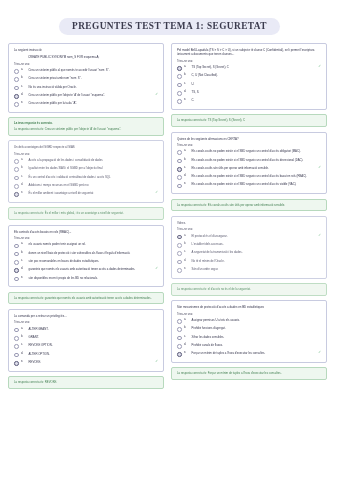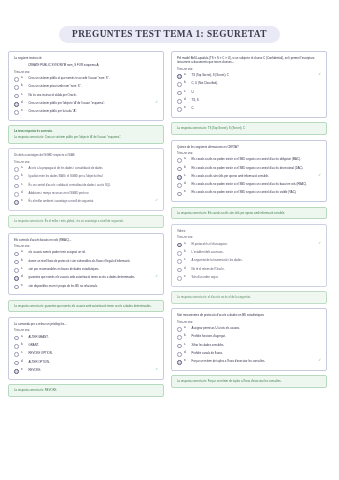--- a/index.html
+++ b/index.html
@@ -3,21 +3,21 @@
 <meta charset="utf-8">
 <style>
   html,body{margin:0;padding:0;}
   body{
     width:339px;height:480px;
     background:#ffffff;
     font-family:"Liberation Sans", sans-serif;
     color:#2b2b3a;
     overflow:hidden;
   }
-  .page{position:relative;width:339px;height:396px;box-sizing:border-box;padding:20px 8px 4px 8px;}
+  .page{position:relative;width:339px;height:396px;box-sizing:border-box;padding:12px 8px 4px 8px;}
 
   
   .title-wrap{display:flex;justify-content:center;align-items:center;margin:6px 0 8px 0;}
   .title{
     font-family:"Liberation Serif", serif;
     font-size:9.3px;letter-spacing:.45px;font-weight:700;
     color:#3a3a4d;
     background:#e9eaf6;
     border-radius:9px;
     padding:3.2px 13px 3.6px 13px;

